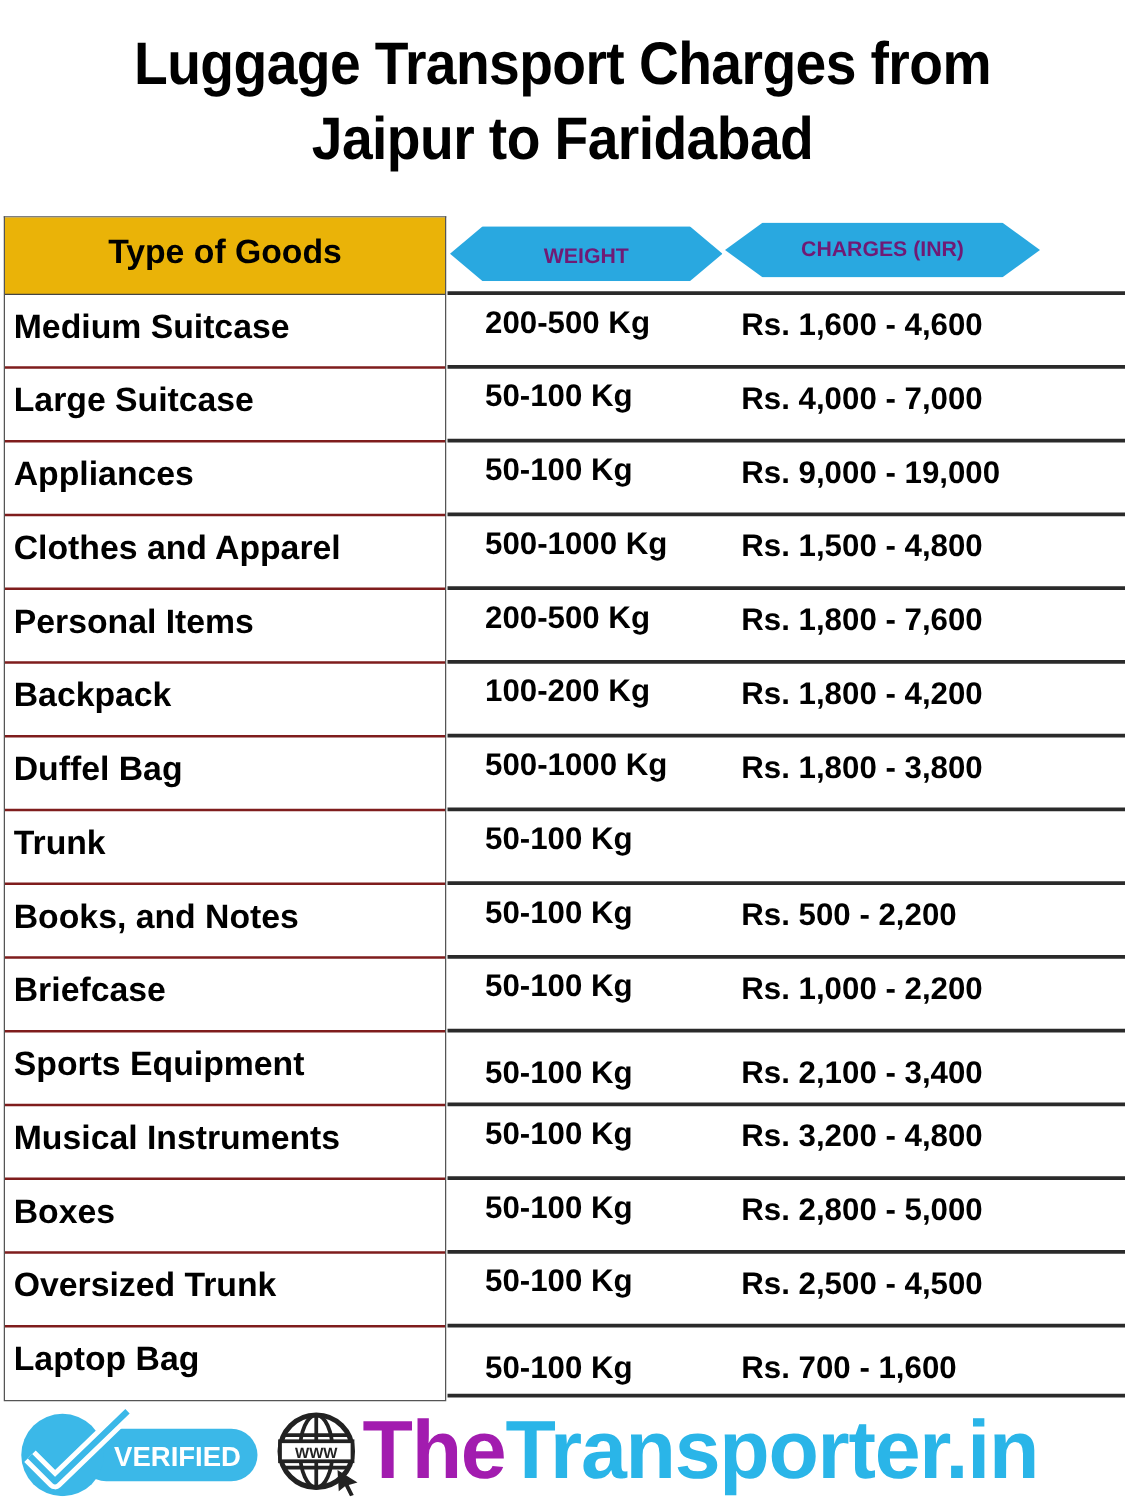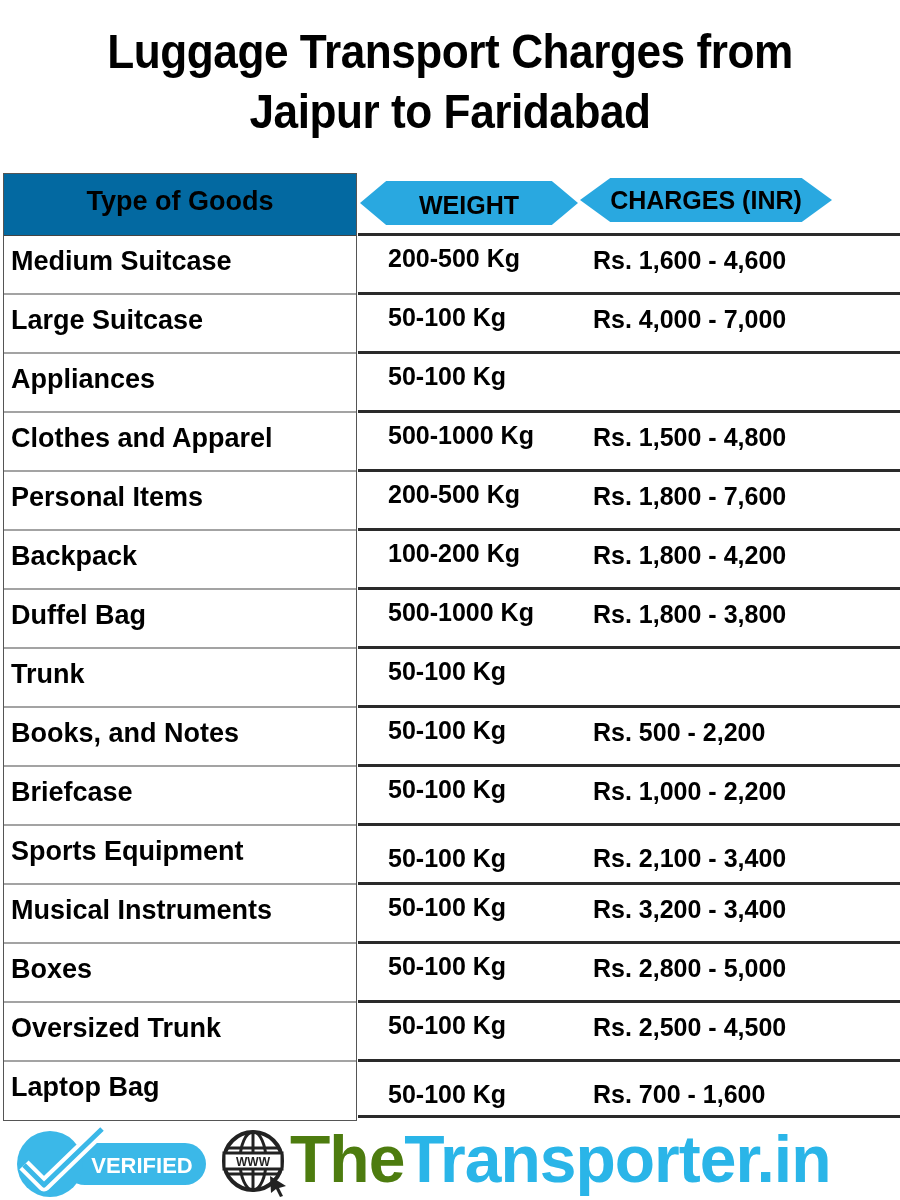--- a/index.html
+++ b/index.html
@@ -1,33 +1,33 @@
 <!DOCTYPE html>
 <html><head>
 <meta charset="utf-8">
 <style>
   html, body { margin:0; padding:0; background:#ffffff; }
   body { width:900px; height:1200px; position:relative; overflow:hidden; font-family:"Liberation Sans", sans-serif; color:#000; }
   .title { position:absolute; left:0; top:22px; width:900px; text-align:center; font-weight:bold; font-size:48px; line-height:60px; letter-spacing:-0.5px; transform:scaleX(0.92); transform-origin:center top; }
   .left-table { position:absolute; left:3px; top:173px; width:354px; border:1px solid #555; border-bottom:none; box-sizing:border-box; }
-  .left-head { height:61px; background:#0369a1; border-bottom:1px solid #444; text-align:center; font-weight:bold; font-size:27px; line-height:54px; }
-  .left-row { height:59px; border-bottom:2px solid #a3a3a3; box-sizing:border-box; font-weight:bold; font-size:27px; line-height:50px; padding-left:7px; white-space:nowrap; }
+  .left-head { height:61px; background:#eab308; border-bottom:1px solid #444; text-align:center; font-weight:bold; font-size:27px; line-height:54px; }
+  .left-row { height:59px; border-bottom:2px solid #7f1d1d; box-sizing:border-box; font-weight:bold; font-size:27px; line-height:50px; padding-left:7px; white-space:nowrap; }
   .right-area { position:absolute; left:358px; top:173px; width:542px; }
-  .hdr { position:absolute; top:8px; height:44px; background:#29a8e0; clip-path:polygon(0 50%, 12% 0, 88% 0, 100% 50%, 88% 100%, 12% 100%); font-weight:bold; font-size:25px; line-height:44px; text-align:center; color:#000000; }
+  .hdr { position:absolute; top:8px; height:44px; background:#29a8e0; clip-path:polygon(0 50%, 12% 0, 88% 0, 100% 50%, 88% 100%, 12% 100%); font-weight:bold; font-size:17px; line-height:44px; text-align:center; color:#701a75; }
   .hdr.w { left:2px; width:218px; top:8px; line-height:48px; }
   .hdr.c { left:222px; width:252px; top:5px;text-align:center; }
   .right-row { position:absolute; left:0; width:542px; height:59px; border-top:3px solid #2a2a2a; box-sizing:border-box; font-weight:bold; font-size:25px; }
   .right-row .wt { position:absolute; left:30px; top:8px; white-space:nowrap; }
   .right-row .ch { position:absolute; left:235px; top:10px; white-space:nowrap; }
   .right-bottom { position:absolute; left:0; width:542px; border-top:3px solid #2a2a2a; }
   .footer { position:absolute; left:0; top:1115px; width:900px; height:85px;padding-left:27px; }
   .verified { position:absolute; left:14px; top:12px; }
   .globe { position:absolute; left:220px; top:13px; }
   .brand { position:absolute; left:290px; top:4px; font-weight:bold; font-size:66px; line-height:80px; letter-spacing:-1px; white-space:nowrap; }
-  .brand .p1 { color:#4d7c0f; }
+  .brand .p1 { color:#a21caf; }
   .brand .p2 { color:#2ab5e8; }
 </style>
 </head>
 <body>
 
 <div class="title">
   <div>Luggage Transport Charges from</div>
   <div>Jaipur to Faridabad</div>
 </div>
 
@@ -57,20 +57,21 @@
   <div class="right-row" style="top:60px">
       <span class="wt">200-500 Kg</span>
       <span class="ch">Rs. 1,600 - 4,600</span>
     </div>
   <div class="right-row" style="top:119px">
       <span class="wt">50-100 Kg</span>
       <span class="ch">Rs. 4,000 - 7,000</span>
     </div>
   <div class="right-row" style="top:178px">
       <span class="wt">50-100 Kg</span>
+      <span class="ch">Rs. 9,000 - 19,000</span>
     </div>
   <div class="right-row" style="top:237px">
       <span class="wt">500-1000 Kg</span>
       <span class="ch">Rs. 1,500 - 4,800</span>
     </div>
   <div class="right-row" style="top:296px">
       <span class="wt">200-500 Kg</span>
       <span class="ch">Rs. 1,800 - 7,600</span>
     </div>
   <div class="right-row" style="top:355px">
@@ -91,21 +92,21 @@
   <div class="right-row" style="top:591px">
       <span class="wt">50-100 Kg</span>
       <span class="ch">Rs. 1,000 - 2,200</span>
     </div>
   <div class="right-row" style="top:650px">
       <span class="wt" style="top:18px">50-100 Kg</span>
       <span class="ch" style="top:18px">Rs. 2,100 - 3,400</span>
     </div>
   <div class="right-row" style="top:709px">
       <span class="wt">50-100 Kg</span>
-      <span class="ch">Rs. 3,200 - 3,400</span>
+      <span class="ch">Rs. 3,200 - 4,800</span>
     </div>
   <div class="right-row" style="top:768px">
       <span class="wt">50-100 Kg</span>
       <span class="ch">Rs. 2,800 - 5,000</span>
     </div>
   <div class="right-row" style="top:827px">
       <span class="wt">50-100 Kg</span>
       <span class="ch">Rs. 2,500 - 4,500</span>
     </div>
   <div class="right-row" style="top:886px">

